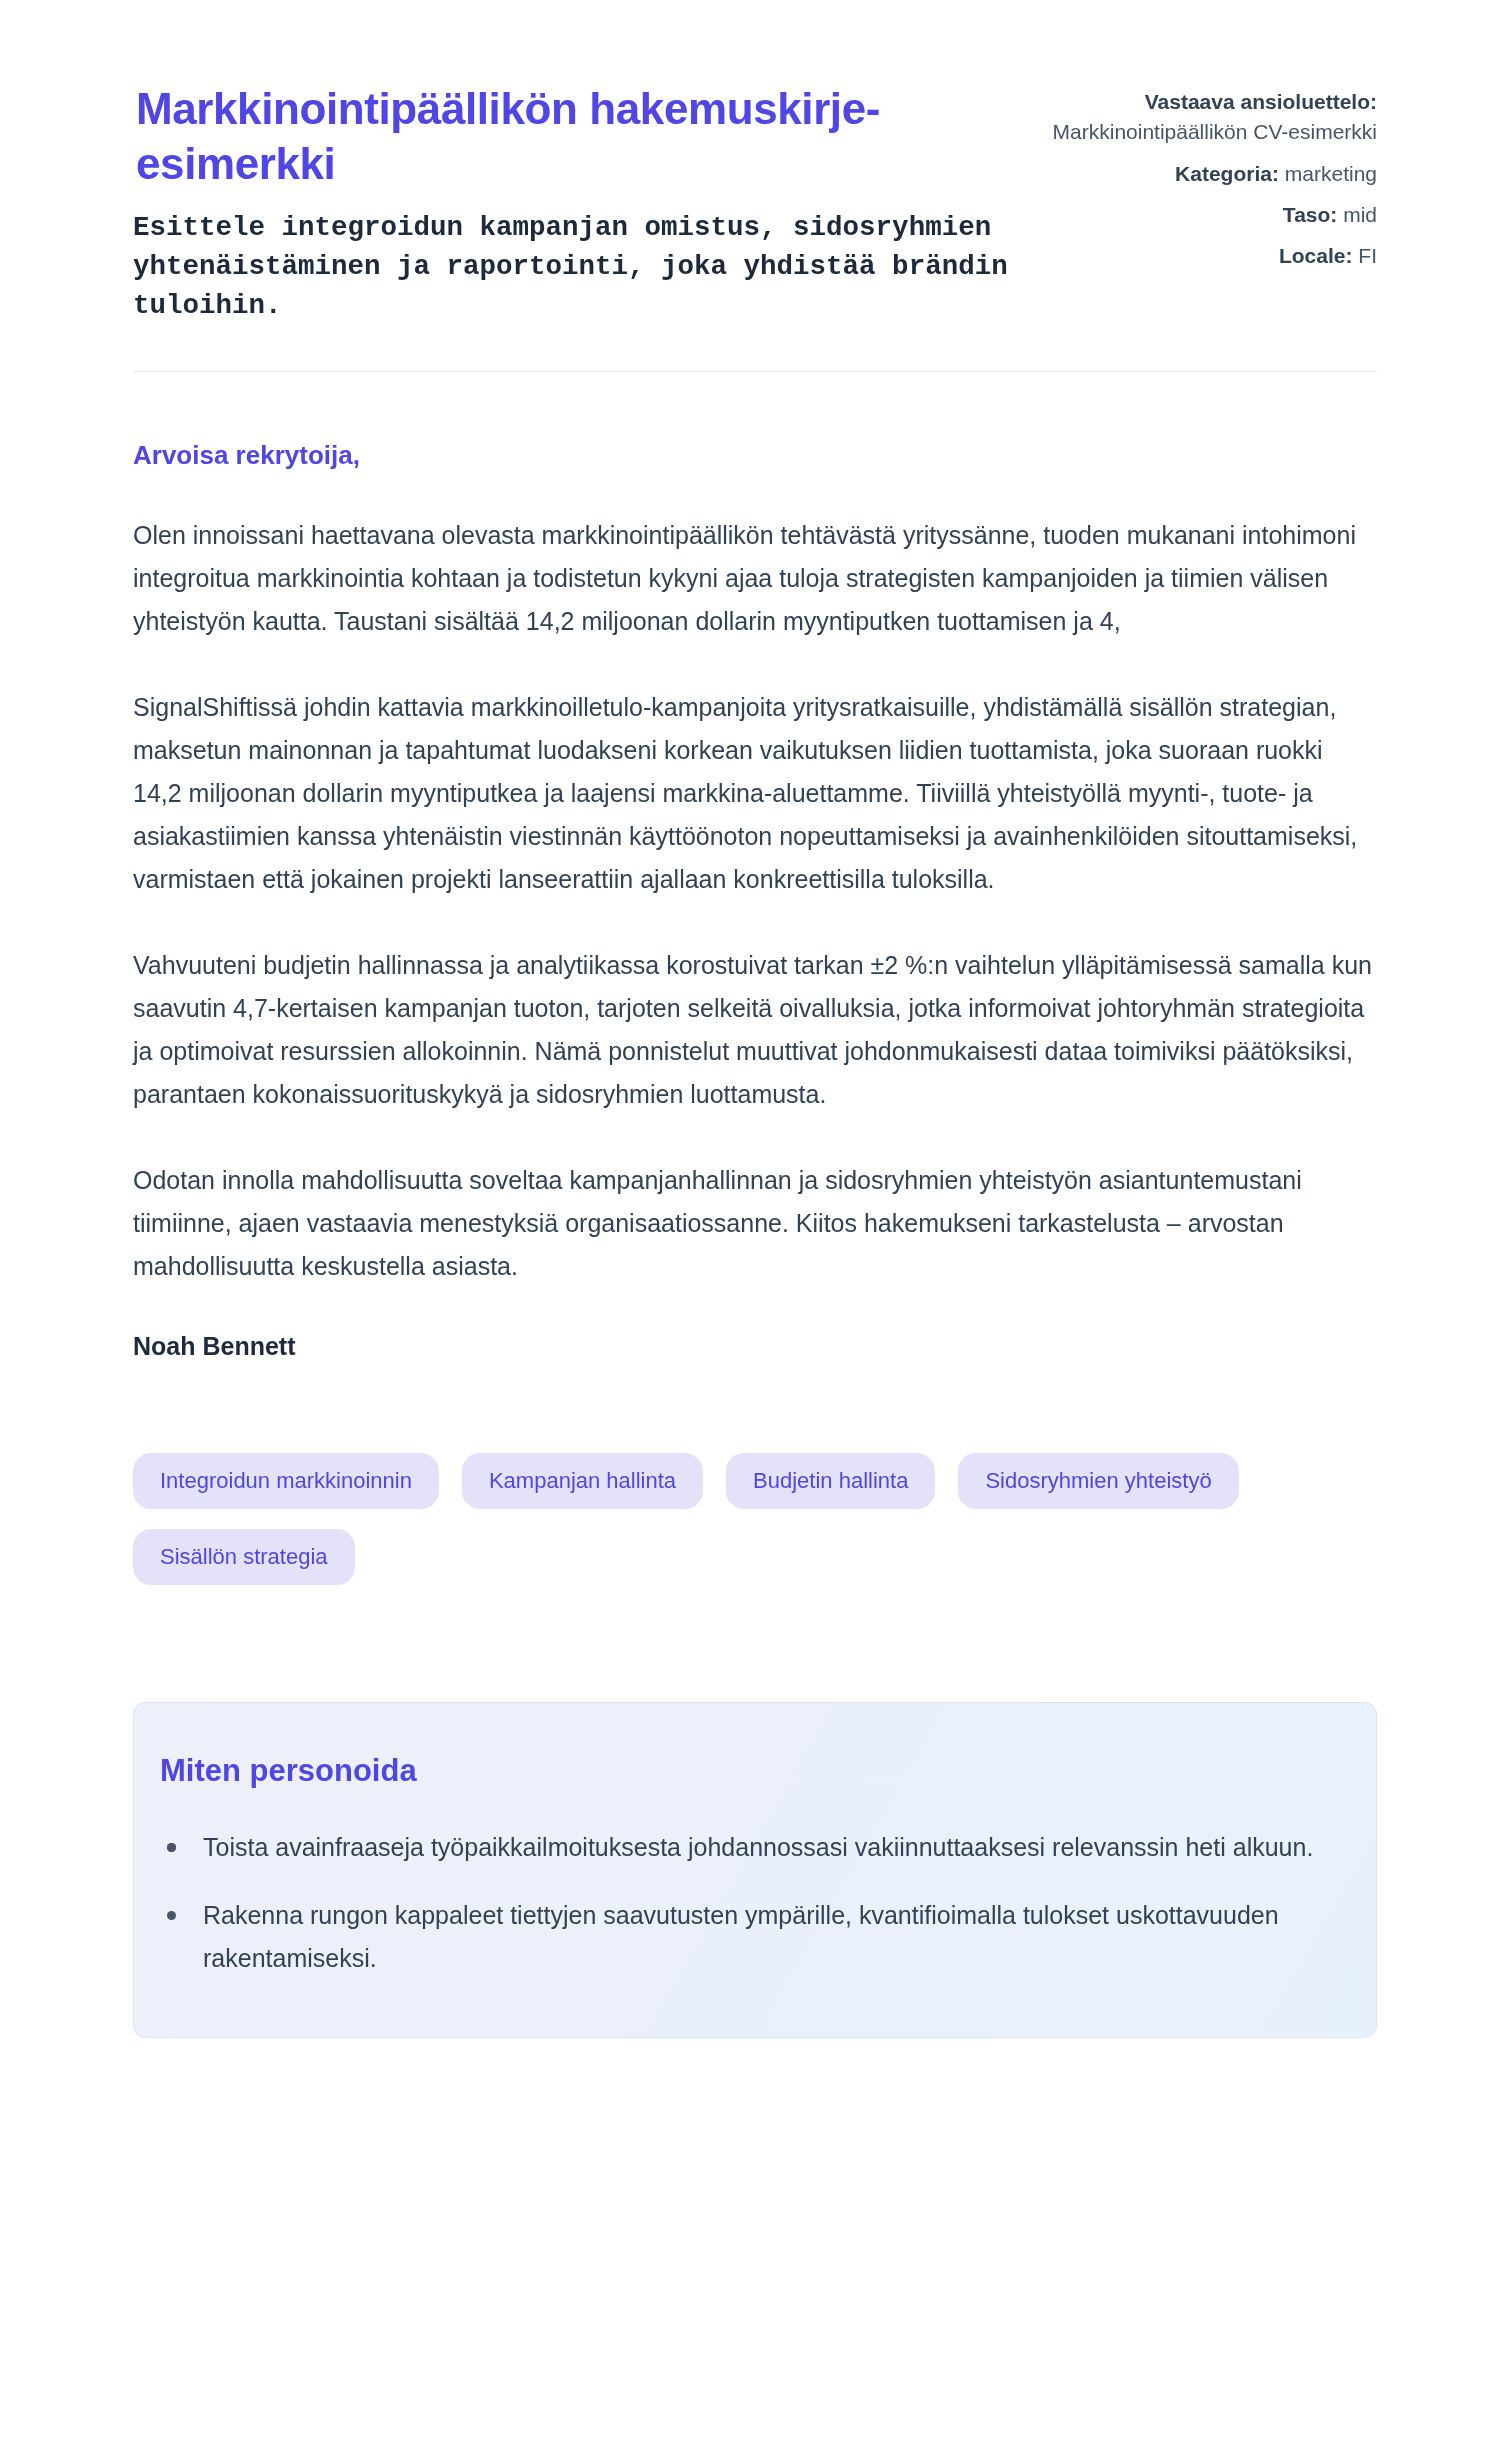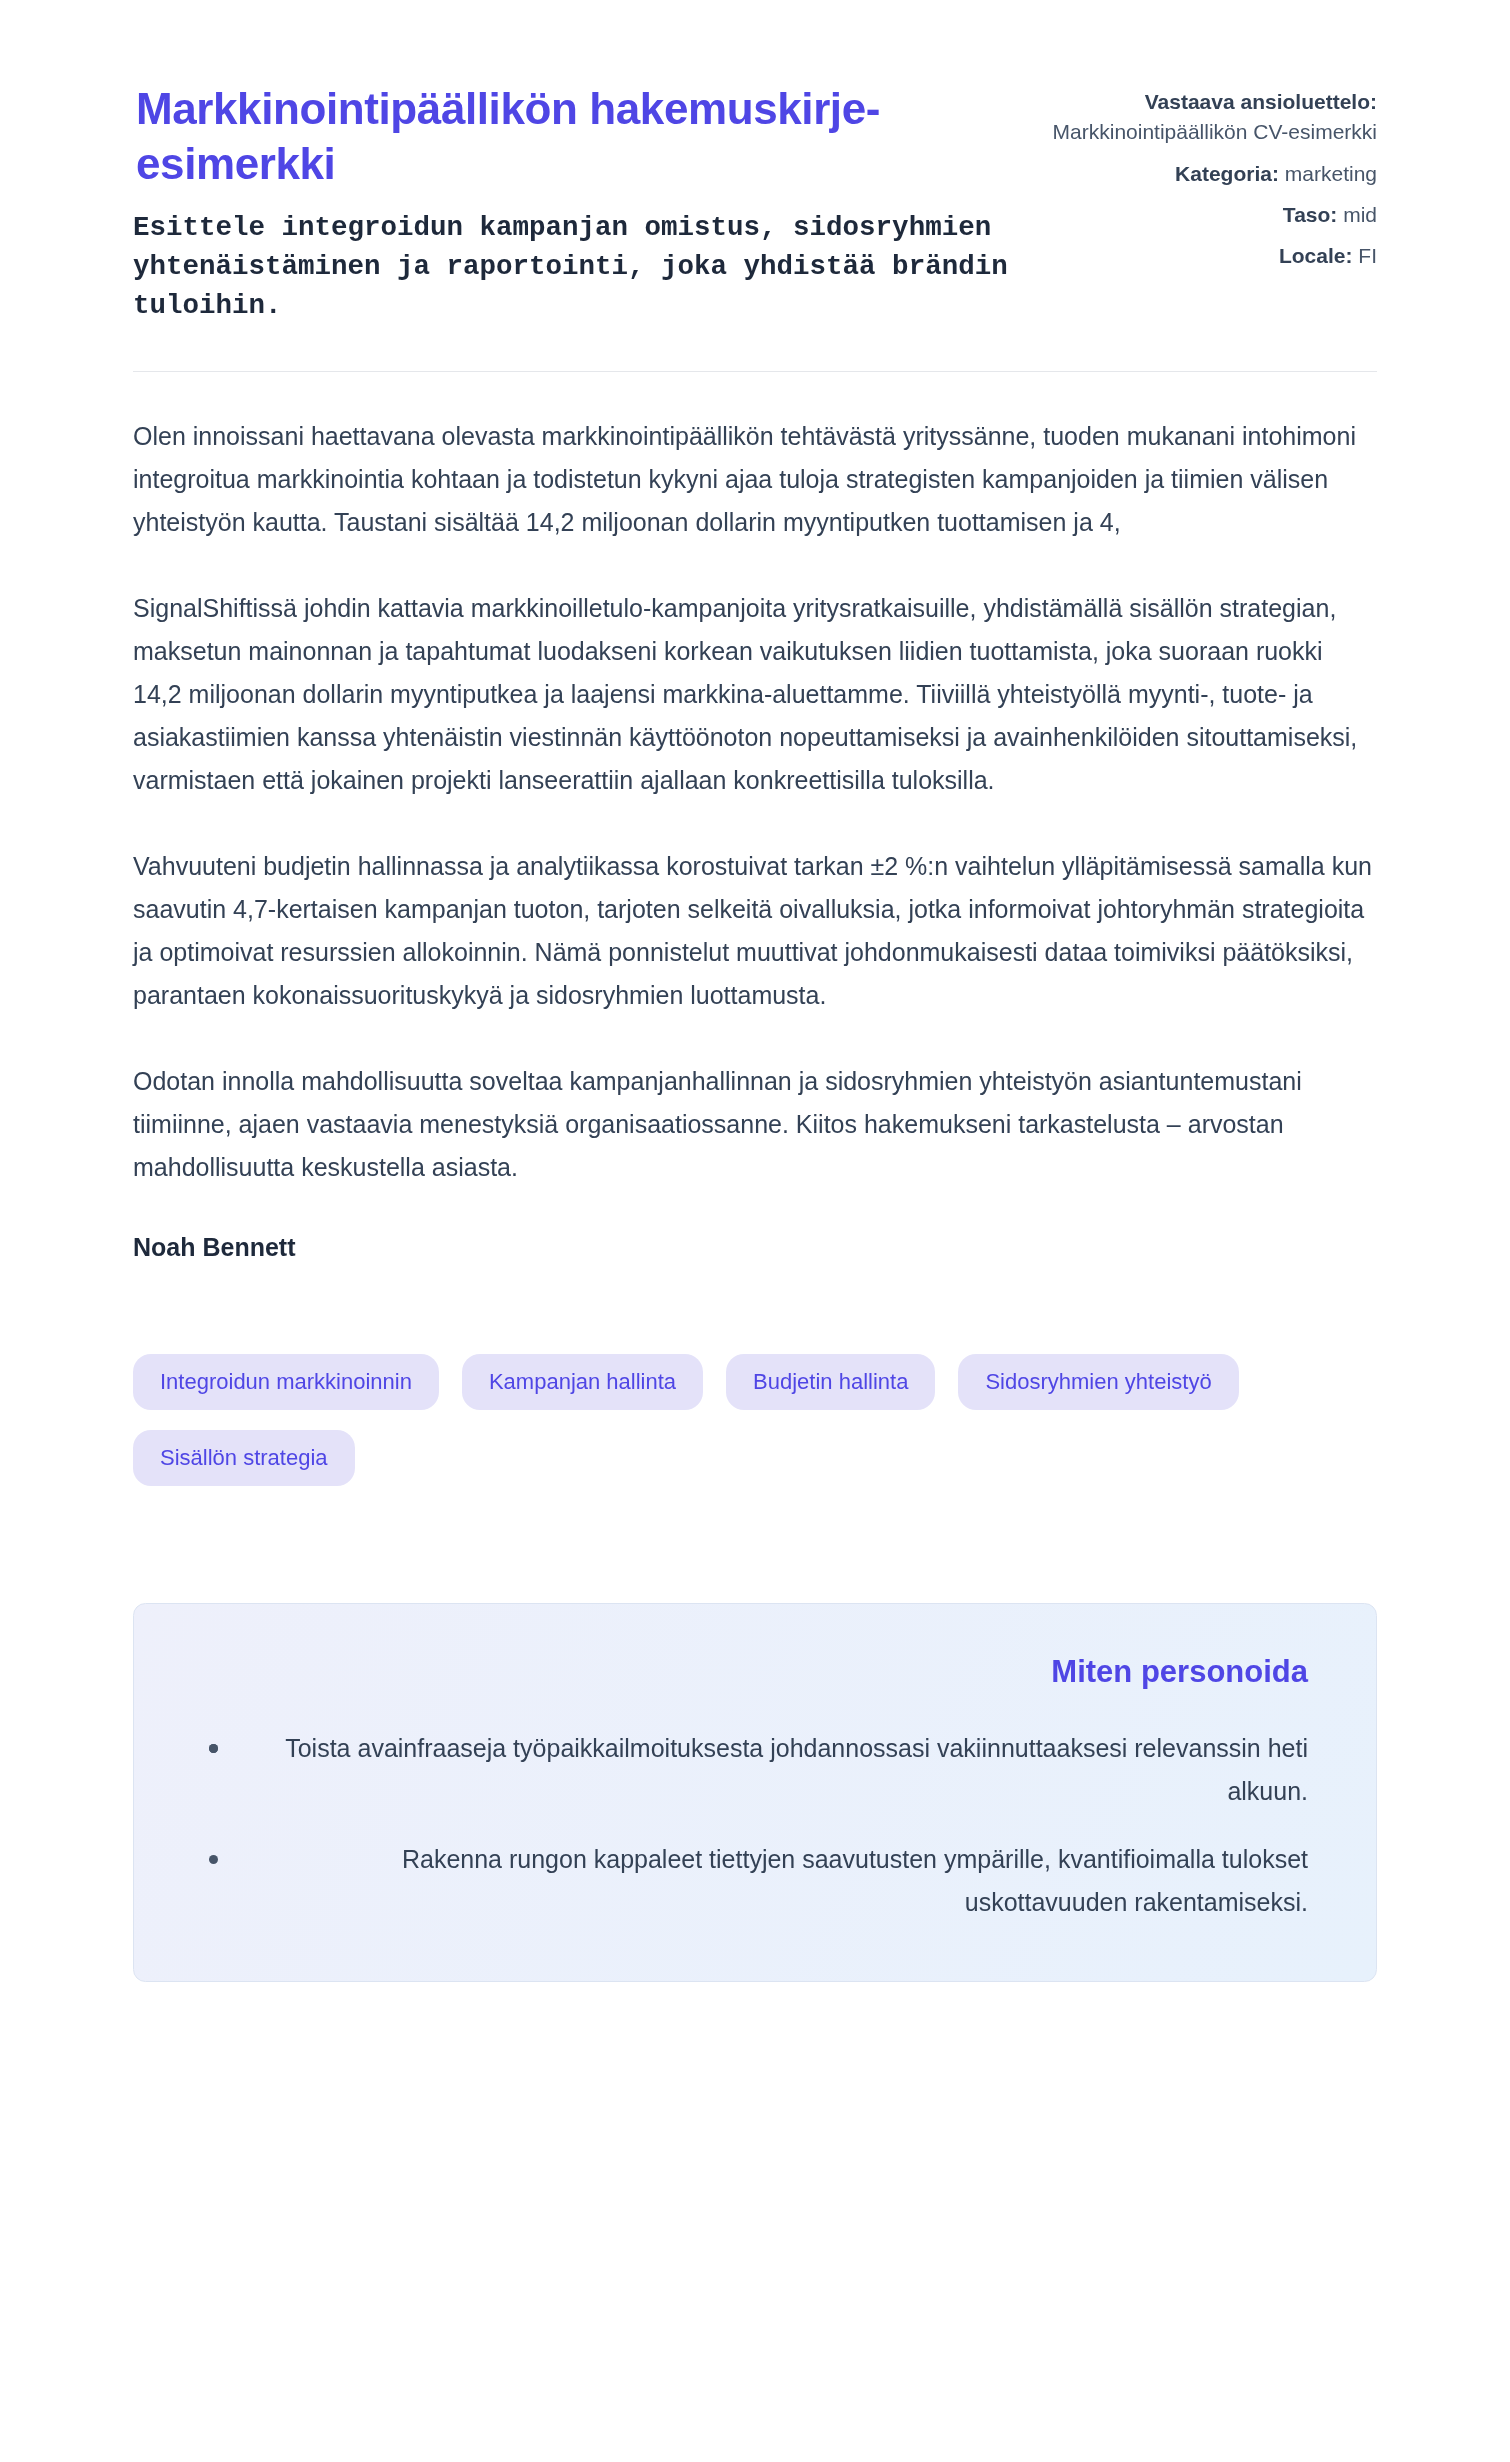--- a/index.html
+++ b/index.html
@@ -119,22 +119,21 @@
     border-radius:18px;
     white-space:nowrap;
   }
   
   .panel{
     margin-top:117px;
     margin-bottom:71px;
     border:0.9px solid var(--panel-border);
     border-radius:12.4px;
     background:linear-gradient(120deg, var(--panel-bg-start) 0%, var(--panel-bg-end) 100%);
-    padding:50px 68px 57px;
-    text-align:right;
+    padding:50px 26px 57px;
   }
   .panel-heading{
     margin:0;
     font-size:31px;
     font-weight:700;
     color:var(--accent);
   }
   .panel-list{
     margin:37px 0 0;
     padding:0;
@@ -185,20 +184,21 @@
       <div class="meta-row">
         <span class="meta-label">Locale:</span>
         <span class="meta-value">FI</span>
       </div>
     </aside>
   </header>
 
   <hr class="divider">
 
   <main>
+    <p class="salutation">Arvoisa rekrytoija,</p>
     <p class="para">Olen innoissani haettavana olevasta markkinointipäällikön tehtävästä yrityssänne, tuoden mukanani intohimoni integroitua markkinointia kohtaan ja todistetun kykyni ajaa tuloja strategisten kampanjoiden ja tiimien välisen yhteistyön kautta. Taustani sisältää 14,2 miljoonan dollarin myyntiputken tuottamisen ja 4,</p>
     <p class="para">SignalShiftissä johdin kattavia markkinoilletulo-kampanjoita yritysratkaisuille, yhdistämällä sisällön strategian, maksetun mainonnan ja tapahtumat luodakseni korkean vaikutuksen liidien tuottamista, joka suoraan ruokki 14,2 miljoonan dollarin myyntiputkea ja laajensi markkina-aluettamme. Tiiviillä yhteistyöllä myynti-, tuote- ja asiakastiimien kanssa yhtenäistin viestinnän käyttöönoton nopeuttamiseksi ja avainhenkilöiden sitouttamiseksi, varmistaen että jokainen projekti lanseerattiin ajallaan konkreettisilla tuloksilla.</p>
     <p class="para">Vahvuuteni budjetin hallinnassa ja analytiikassa korostuivat tarkan ±2 %:n vaihtelun ylläpitämisessä samalla kun saavutin 4,7-kertaisen kampanjan tuoton, tarjoten selkeitä oivalluksia, jotka informoivat johtoryhmän strategioita ja optimoivat resurssien allokoinnin. Nämä ponnistelut muuttivat johdonmukaisesti dataa toimiviksi päätöksiksi, parantaen kokonaissuorituskykyä ja sidosryhmien luottamusta.</p>
     <p class="para">Odotan innolla mahdollisuutta soveltaa kampanjanhallinnan ja sidosryhmien yhteistyön asiantuntemustani tiimiinne, ajaen vastaavia menestyksiä organisaatiossanne. Kiitos hakemukseni tarkastelusta – arvostan mahdollisuutta keskustella asiasta.</p>
 
     <div class="signature">
       <p class="signature-name">Noah Bennett</p>
     </div>
 
     <div class="chips">

